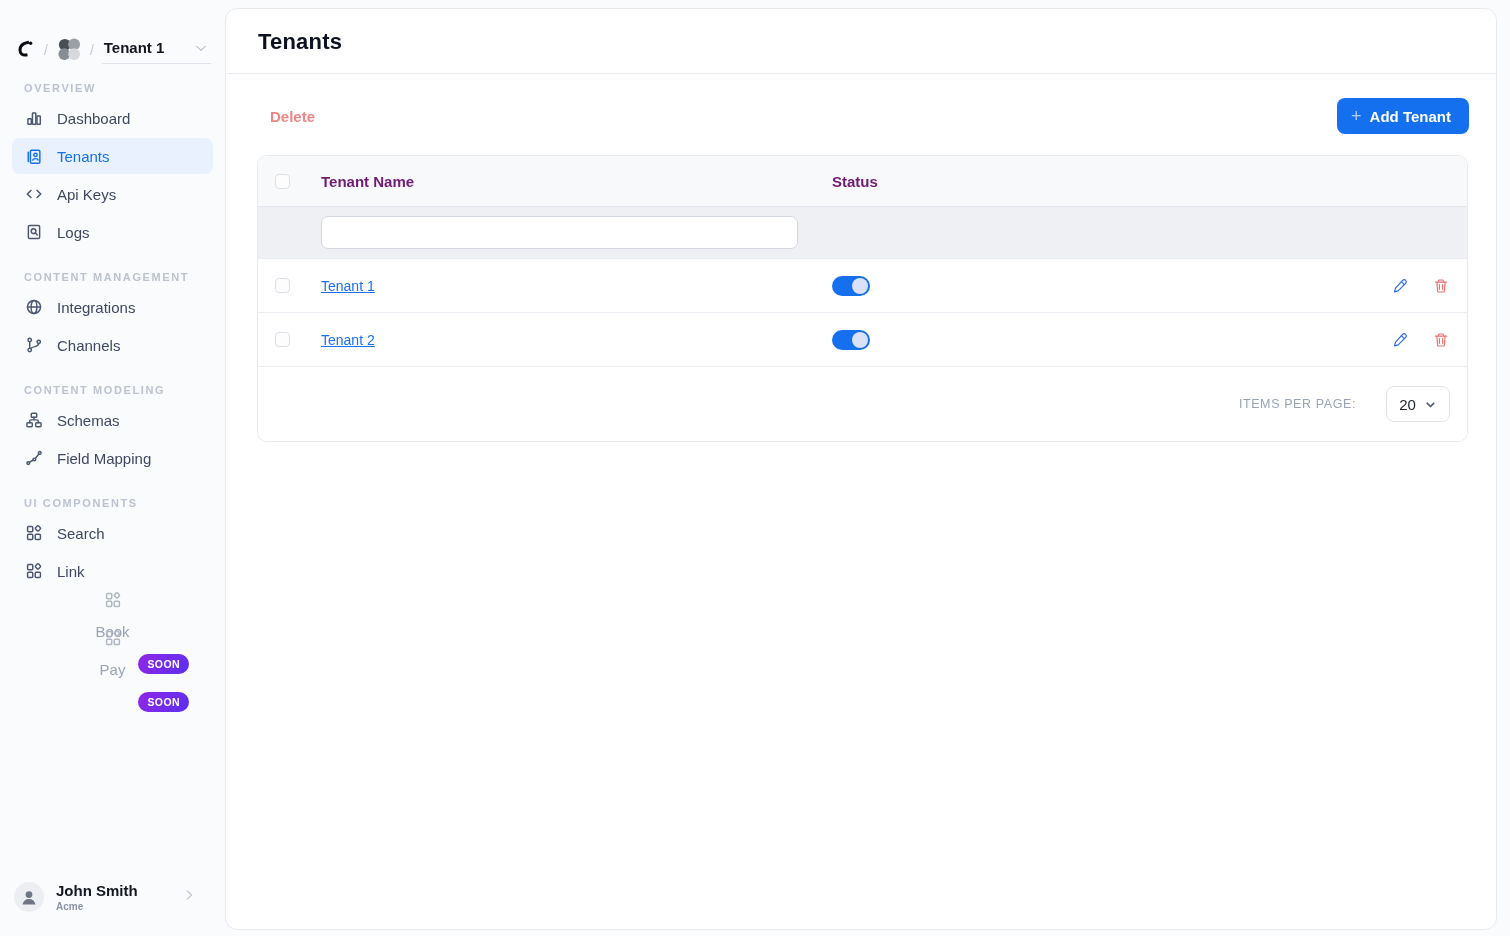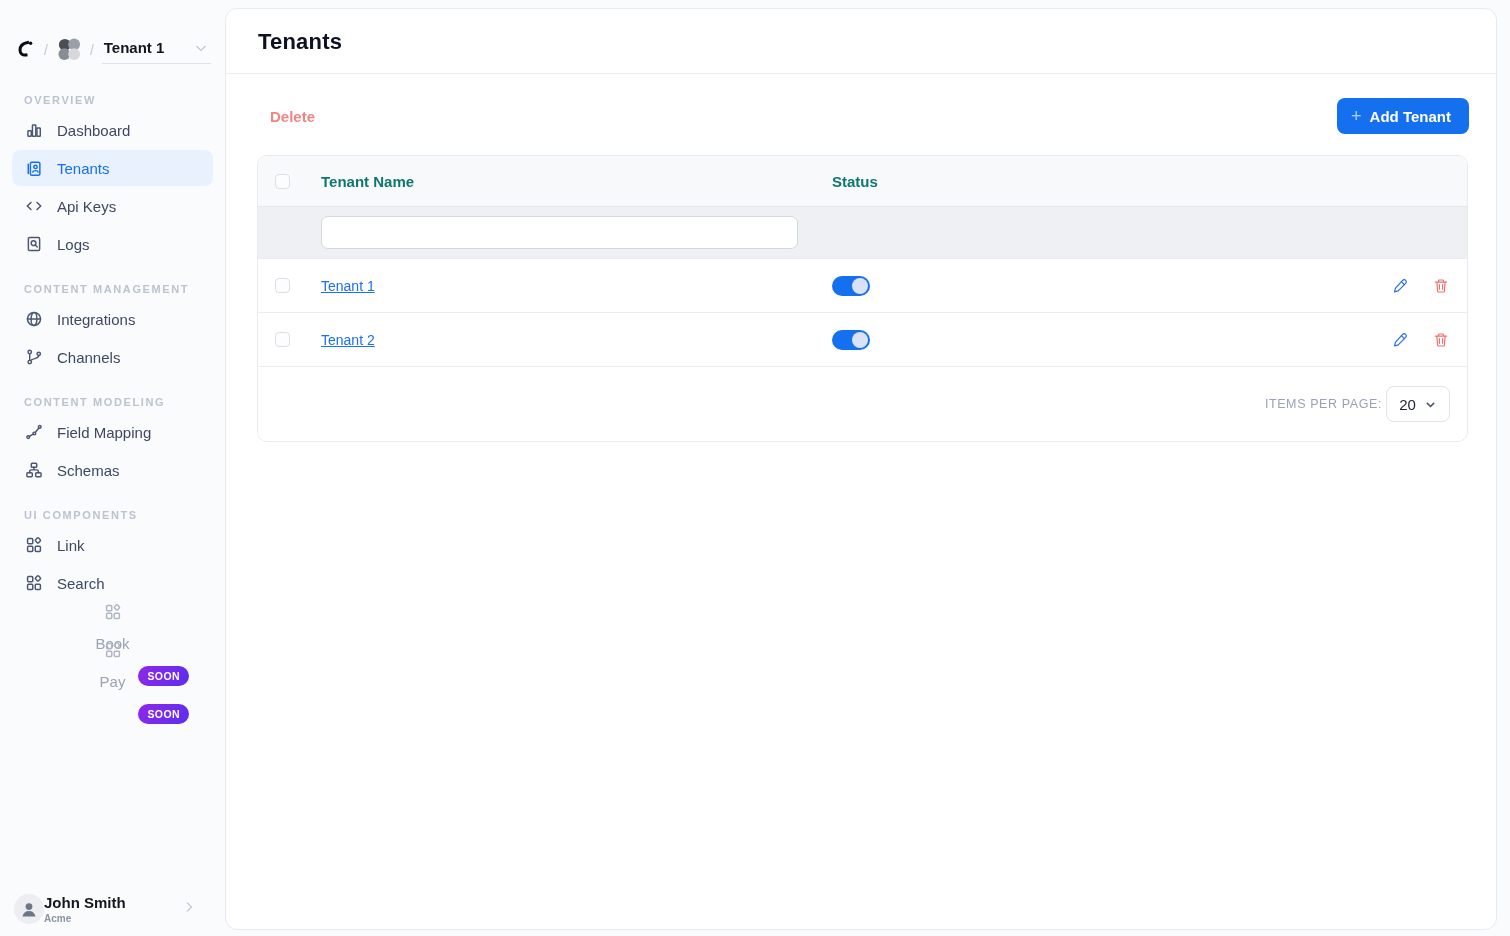--- a/index.html
+++ b/index.html
@@ -13,56 +13,56 @@
   .workspace-bar { display:flex; align-items:flex-end; gap:7px; padding:26px 14px 0 14px; height:64px; }
   .logo { width:22px; height:24px; flex-shrink:0; margin-bottom:2px; }
   .crumb-sep { color:#c3c9d4; font-size:14px; padding:0 1px 6px; }
   .ws-avatar { width:26px; height:26px; margin-bottom:2px; }
   .tenant-select { flex:1; display:flex; align-items:center; justify-content:space-between; border-bottom:1px solid #dfe3ea; padding:0 2px 7px 2px; cursor:pointer; }
   .tenant-select .t-label { font-size:15px; font-weight:700; color:#12151c; }
   .tenant-select svg { width:16px; height:16px; stroke:#9aa3b2; }
 
   .nav { flex:1; padding-top:10px; overflow:hidden; }
   .nav-section-label { font-size:11px; font-weight:700; letter-spacing:1.6px; color:#bcc3cf; padding:0 0 4px 24px; margin-top:21px; }
-  .nav-section:first-child .nav-section-label { margin-top:20px; }
+  .nav-section:first-child .nav-section-label { margin-top:8px; }
   .nav-item { display:flex; align-items:center; gap:14px; height:36px; margin:2px 12px; padding:0 12px; border-radius:8px; cursor:pointer; color:#3e4860; }
   .nav-item .nav-icon { width:19px; height:19px; display:flex; align-items:center; justify-content:center; color:#4b5670; }
   .nav-item .nav-icon svg { width:18px; height:18px; stroke:currentColor; fill:none; stroke-width:1.3; stroke-linecap:round; stroke-linejoin:round; }
   .nav-item .nav-label { font-size:15px; font-weight:400; }
   .nav-item.active { background:#e8f1fd; color:var(--accent,#1570ef); }
   .nav-item.active .nav-icon { color:var(--accent,#1570ef); }
   .nav-item.disabled { color:#9aa3b4; cursor:default;flex-direction:column; }
   .nav-item.disabled .nav-icon { color:#aeb6c4; }
   .soon-badge { margin-left:auto; margin-right:12px; background:linear-gradient(120deg,#9027e8,#5b2ff0); color:#fff; font-size:10.5px; font-weight:700; letter-spacing:.4px; padding:4px 9px; border-radius:11px; }
 
-  .user-row { display:flex; align-items:center; padding:12px 14px 12px 14px; cursor:pointer;justify-content:center; }
+  .user-row { display:flex; align-items:center; gap:12px; padding:12px 14px 24px 14px; cursor:pointer;justify-content:center; }
   .user-avatar { width:30px; height:30px; border-radius:50%; background:#eceef2; display:flex; align-items:center; justify-content:center; overflow:hidden; }
   .user-meta { flex:1; }
   .user-name { font-size:15px; font-weight:700; color:#14171e; }
   .user-company { font-size:10px; color:#8b94a3; margin-top:2px;font-weight:bold; }
   .user-chevron svg { width:16px; height:16px; stroke:#9aa3b2; margin-right:14px; }
 
   
   .main { flex:1; padding:8px 13px 6px 0; }
   .card { height:100%; background:#fff; border:1px solid #e7eaf1; border-radius:12px; display:flex; flex-direction:column; overflow:hidden; }
   .card-header { padding:20px 32px 18px 32px; border-bottom:1px solid #e9edf2; }
   .page-title { font-size:22px; font-weight:700; color:#0e1220; letter-spacing:.2px; }
 
   .toolbar { display:flex; align-items:center; justify-content:space-between; padding:24px 27px 21px 44px; }
   .delete-btn { background:none; border:none; font-family:inherit; font-size:15px; font-weight:700; color:var(--danger-soft,#ef8585); cursor:pointer; }
   .add-btn { display:flex; align-items:center; gap:8px; background:var(--accent,#1570ef); color:#fff; border:none; border-radius:8px; height:36px; padding:0 18px 0 14px; font-family:inherit; font-size:15px; font-weight:700; cursor:pointer; }
   .add-btn .plus { font-size:18px; font-weight:400; color:rgba(255,255,255,.66); line-height:1; margin-top:-1px; }
 
   .table { margin:0 28px 0 31px; border:1px solid #e7ebf0; border-radius:10px; overflow:hidden; font-size:14px; }
   .t-row { display:grid; grid-template-columns:63px 511px 1fr 100px; align-items:center; }
   .t-head { background:#f8f9fb; height:50px; }
-  .t-head .col-label { font-size:15px; font-weight:700; color:#0f766e; }
+  .t-head .col-label { font-size:15px; font-weight:700; color:#701a75; }
   .t-filter { background:#eef0f4; height:52px; border-top:1px solid #e3e7ee; }
   .t-data { background:#fff; height:54px; border-top:1px solid #eaedf2; }
-  .t-foot { background:#fff; height:75px; border-top:1px solid #eaedf2; display:flex; align-items:center; justify-content:flex-end; gap:4px; padding-right:17px; }
+  .t-foot { background:#fff; height:75px; border-top:1px solid #eaedf2; display:flex; align-items:center; justify-content:flex-end; gap:30px; padding-right:17px; }
 
   .cb-cell { display:flex; justify-content:flex-start; padding-left:17px; }
   .checkbox { width:15px; height:15px; appearance:none; border:1.5px solid #dadfe7; border-radius:4px; background:#fdfdfe; cursor:pointer; }
 
   .filter-input { width:calc(100% - 34px); height:33px; border:1px solid #d3d8e0; border-radius:7px; background:#fff; padding:0 12px; font-family:inherit; font-size:14px; color:#333; }
   .filter-select { width:100%; height:33px; border:1px solid #d3d8e0; border-radius:7px; background:#fff; display:flex; align-items:center; justify-content:space-between; padding:0 13px; cursor:pointer; }
   .filter-select .ph { font-size:14px; color:#9aa3b2; }
   .filter-select svg { width:16px; height:16px; stroke:#8d97a8; }
 
   .tenant-link { font-size:14px; font-weight:500; color:#1b6ff0; text-decoration:underline; cursor:pointer; }
@@ -171,63 +171,63 @@
             </svg>
           </span>
           <span class="nav-label">Channels</span>
         </div>
       </div>
       <div class="nav-section">
         <div class="nav-section-label">CONTENT MODELING</div>
         <div class="nav-item">
           <span class="nav-icon">
             <svg viewBox="0 0 16 16">
+              <rect x="5.6" y="2" width="4.8" height="3.6" rx=".8"></rect>
+              <rect x="1.7" y="10.4" width="4.8" height="3.6" rx=".8"></rect>
+              <rect x="9.5" y="10.4" width="4.8" height="3.6" rx=".8"></rect>
+              <path d="M8 5.6v2M4.1 10.4v-1c0-1 .6-1.5 1.5-1.5h4.8c.9 0 1.5.5 1.5 1.5v1"></path>
+            </svg>
+          </span>
+          <span class="nav-label">Schemas</span>
+        </div>
+        <div class="nav-item">
+          <span class="nav-icon">
+            <svg viewBox="0 0 16 16">
               <circle cx="2.9" cy="12.5" r="1.2"></circle>
               <circle cx="8.3" cy="9.3" r="1.2"></circle>
               <circle cx="13.1" cy="3.5" r="1.2"></circle>
               <path d="M3.9 11.9l3.3-2M9.1 8.4l3.2-4"></path>
             </svg>
           </span>
           <span class="nav-label">Field Mapping</span>
         </div>
-        <div class="nav-item">
-          <span class="nav-icon">
-            <svg viewBox="0 0 16 16">
-              <rect x="5.6" y="2" width="4.8" height="3.6" rx=".8"></rect>
-              <rect x="1.7" y="10.4" width="4.8" height="3.6" rx=".8"></rect>
-              <rect x="9.5" y="10.4" width="4.8" height="3.6" rx=".8"></rect>
-              <path d="M8 5.6v2M4.1 10.4v-1c0-1 .6-1.5 1.5-1.5h4.8c.9 0 1.5.5 1.5 1.5v1"></path>
-            </svg>
-          </span>
-          <span class="nav-label">Schemas</span>
-        </div>
       </div>
       <div class="nav-section">
         <div class="nav-section-label">UI COMPONENTS</div>
         <div class="nav-item">
           <span class="nav-icon">
             <svg viewBox="0 0 16 16">
               <rect x="2.3" y="2.3" width="4.6" height="4.6" rx=".9"></rect>
               <rect x="2.3" y="9.1" width="4.6" height="4.6" rx=".9"></rect>
               <rect x="9.1" y="9.1" width="4.6" height="4.6" rx=".9"></rect>
               <rect x="9.6" y="2" width="3.8" height="3.8" rx=".9" transform="rotate(45 11.5 3.9)"></rect>
             </svg>
           </span>
-          <span class="nav-label">Link</span>
+          <span class="nav-label">Search</span>
         </div>
         <div class="nav-item">
           <span class="nav-icon">
             <svg viewBox="0 0 16 16">
               <rect x="2.3" y="2.3" width="4.6" height="4.6" rx=".9"></rect>
               <rect x="2.3" y="9.1" width="4.6" height="4.6" rx=".9"></rect>
               <rect x="9.1" y="9.1" width="4.6" height="4.6" rx=".9"></rect>
               <rect x="9.6" y="2" width="3.8" height="3.8" rx=".9" transform="rotate(45 11.5 3.9)"></rect>
             </svg>
           </span>
-          <span class="nav-label">Search</span>
+          <span class="nav-label">Link</span>
         </div>
         <div class="nav-item disabled">
           <span class="nav-icon">
             <svg viewBox="0 0 16 16">
               <rect x="2.3" y="2.3" width="4.6" height="4.6" rx=".9"></rect>
               <rect x="2.3" y="9.1" width="4.6" height="4.6" rx=".9"></rect>
               <rect x="9.1" y="9.1" width="4.6" height="4.6" rx=".9"></rect>
               <rect x="9.6" y="2" width="3.8" height="3.8" rx=".9" transform="rotate(45 11.5 3.9)"></rect>
             </svg>
           </span>

